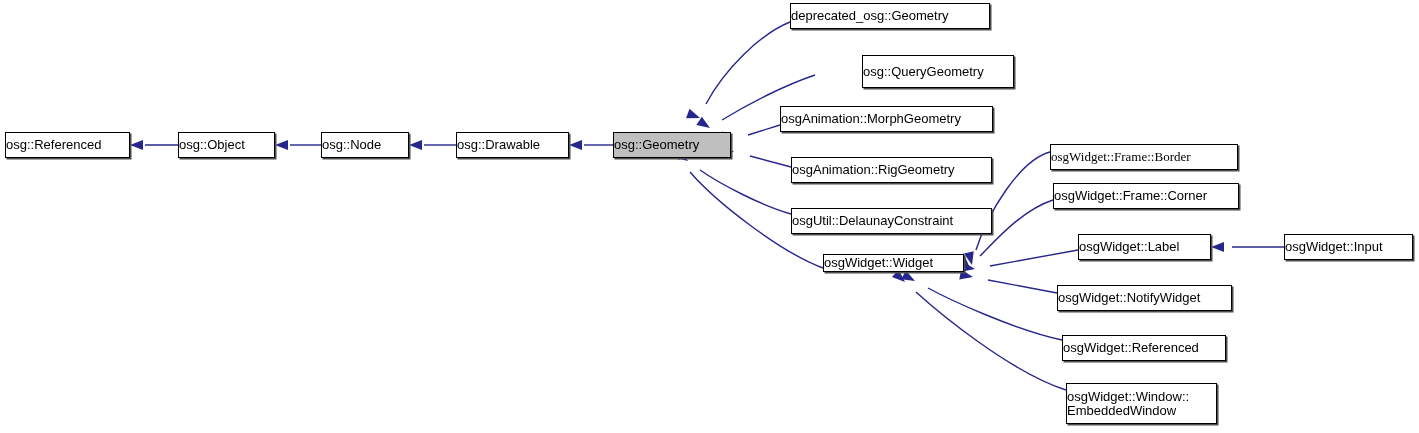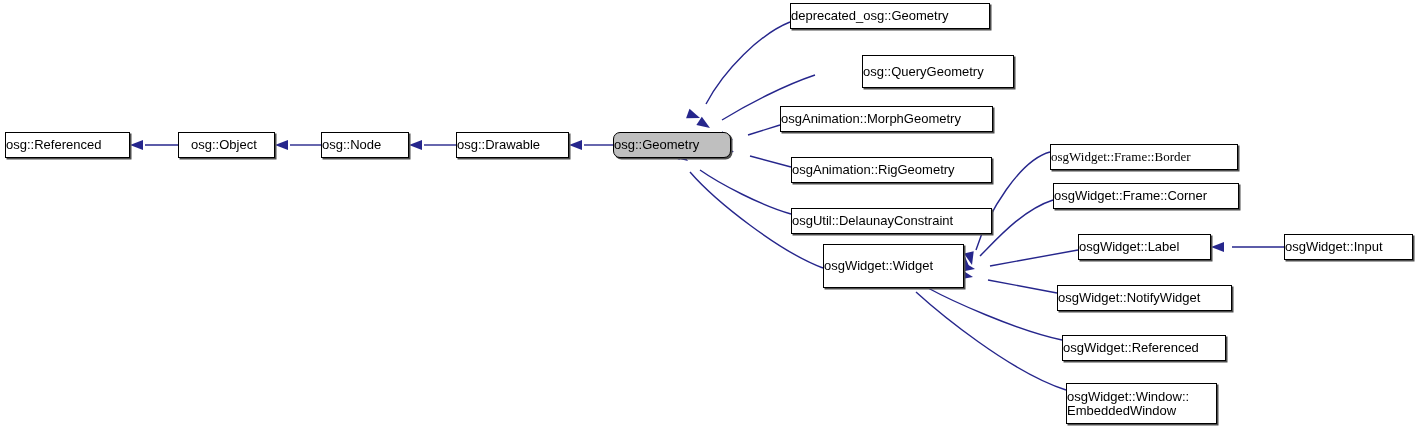--- a/index.html
+++ b/index.html
@@ -81,30 +81,30 @@
       <path d="M 1057,293 L 988,280" fill="none" stroke="#26268c" stroke-width="1.4"></path>
       <polygon points="0,0 13,-5 13,5" fill="#26268c" transform="translate(973,277) rotate(191)"></polygon>
       <path d="M 1062,340 C 1015,330 950,300 928,288" fill="none" stroke="#26268c" stroke-width="1.4"></path>
       <polygon points="0,0 13,-5 13,5" fill="#26268c" transform="translate(915,281) rotate(208)"></polygon>
       <path d="M 1066,390 C 1010,372 938,312 916,292" fill="none" stroke="#26268c" stroke-width="1.4"></path>
       <polygon points="0,0 13,-5 13,5" fill="#26268c" transform="translate(905,282) rotate(222)"></polygon>
       <path d="M 1284,247 L 1232,247" fill="none" stroke="#26268c" stroke-width="1.4"></path>
       <polygon points="0,0 13,-5 13,5" fill="#26268c" transform="translate(1211,247) rotate(0)"></polygon>
     </svg>
 <div class="node" style="left: 5px; top: 132px; width: 125px; height: 26px;"><span class="node-label">osg::Referenced</span></div>
-    <div class="node" style="left: 178px; top: 132px; width: 97px; height: 26px; padding-left: 12px;"><span class="node-label">osg::Object</span></div>
+    <div class="node" style="left: 178px; top: 132px; width: 97px; height: 26px;"><span class="node-label">osg::Object</span></div>
     <div class="node" style="left: 321px; top: 132px; width: 88px; height: 26px;"><span class="node-label">osg::Node</span></div>
     <div class="node" style="left: 456px; top: 132px; width: 113px; height: 26px;"><span class="node-label">osg::Drawable</span></div>
-    <div class="node current" style="left: 613px; top: 132px; width: 118px; height: 26px; border-radius: 7px;"><span class="node-label">osg::Geometry</span></div>
+    <div class="node current" style="left: 613px; top: 132px; width: 118px; height: 26px;"><span class="node-label">osg::Geometry</span></div>
     <div class="node" style="left: 790px; top: 3px; width: 200px; height: 26px;"><span class="node-label">deprecated_osg::Geometry</span></div>
     <div class="node" style="left: 862px; top: 55px; width: 152px; height: 33px;"><span class="node-label">osg::QueryGeometry</span></div>
     <div class="node" style="left: 780px; top: 106px; width: 213px; height: 26px;"><span class="node-label">osgAnimation::MorphGeometry</span></div>
     <div class="node" style="left: 791px; top: 157px; width: 201px; height: 26px;"><span class="node-label">osgAnimation::RigGeometry</span></div>
     <div class="node" style="left: 791px; top: 208px; width: 201px; height: 26px;"><span class="node-label">osgUtil::DelaunayConstraint</span></div>
-    <div class="node" style="left: 823px; top: 244px; width: 141px; height: 44px;"><span class="node-label">osgWidget::Widget</span></div>
+    <div class="node" style="left: 823px; top: 254px; width: 141px; height: 18px;"><span class="node-label">osgWidget::Widget</span></div>
     <div class="node" style="left: 1050px; top: 144px; width: 188px; height: 26px; font-family: Liberation Serif, serif;"><span class="node-label">osgWidget::Frame::Border</span></div>
     <div class="node" style="left: 1053px; top: 183px; width: 186px; height: 26px;"><span class="node-label">osgWidget::Frame::Corner</span></div>
     <div class="node" style="left: 1078px; top: 234px; width: 133px; height: 26px;"><span class="node-label">osgWidget::Label</span></div>
     <div class="node" style="left: 1057px; top: 285px; width: 175px; height: 26px;"><span class="node-label">osgWidget::NotifyWidget</span></div>
     <div class="node" style="left: 1062px; top: 335px; width: 164px; height: 26px;"><span class="node-label">osgWidget::Referenced</span></div>
     <div class="node" style="left: 1066px; top: 383px; width: 151px; height: 41px;"><span class="node-label">osgWidget::Window::
 EmbeddedWindow</span></div>
     <div class="node" style="left: 1284px; top: 234px; width: 129px; height: 26px;"><span class="node-label">osgWidget::Input</span></div>
   </div>
 

